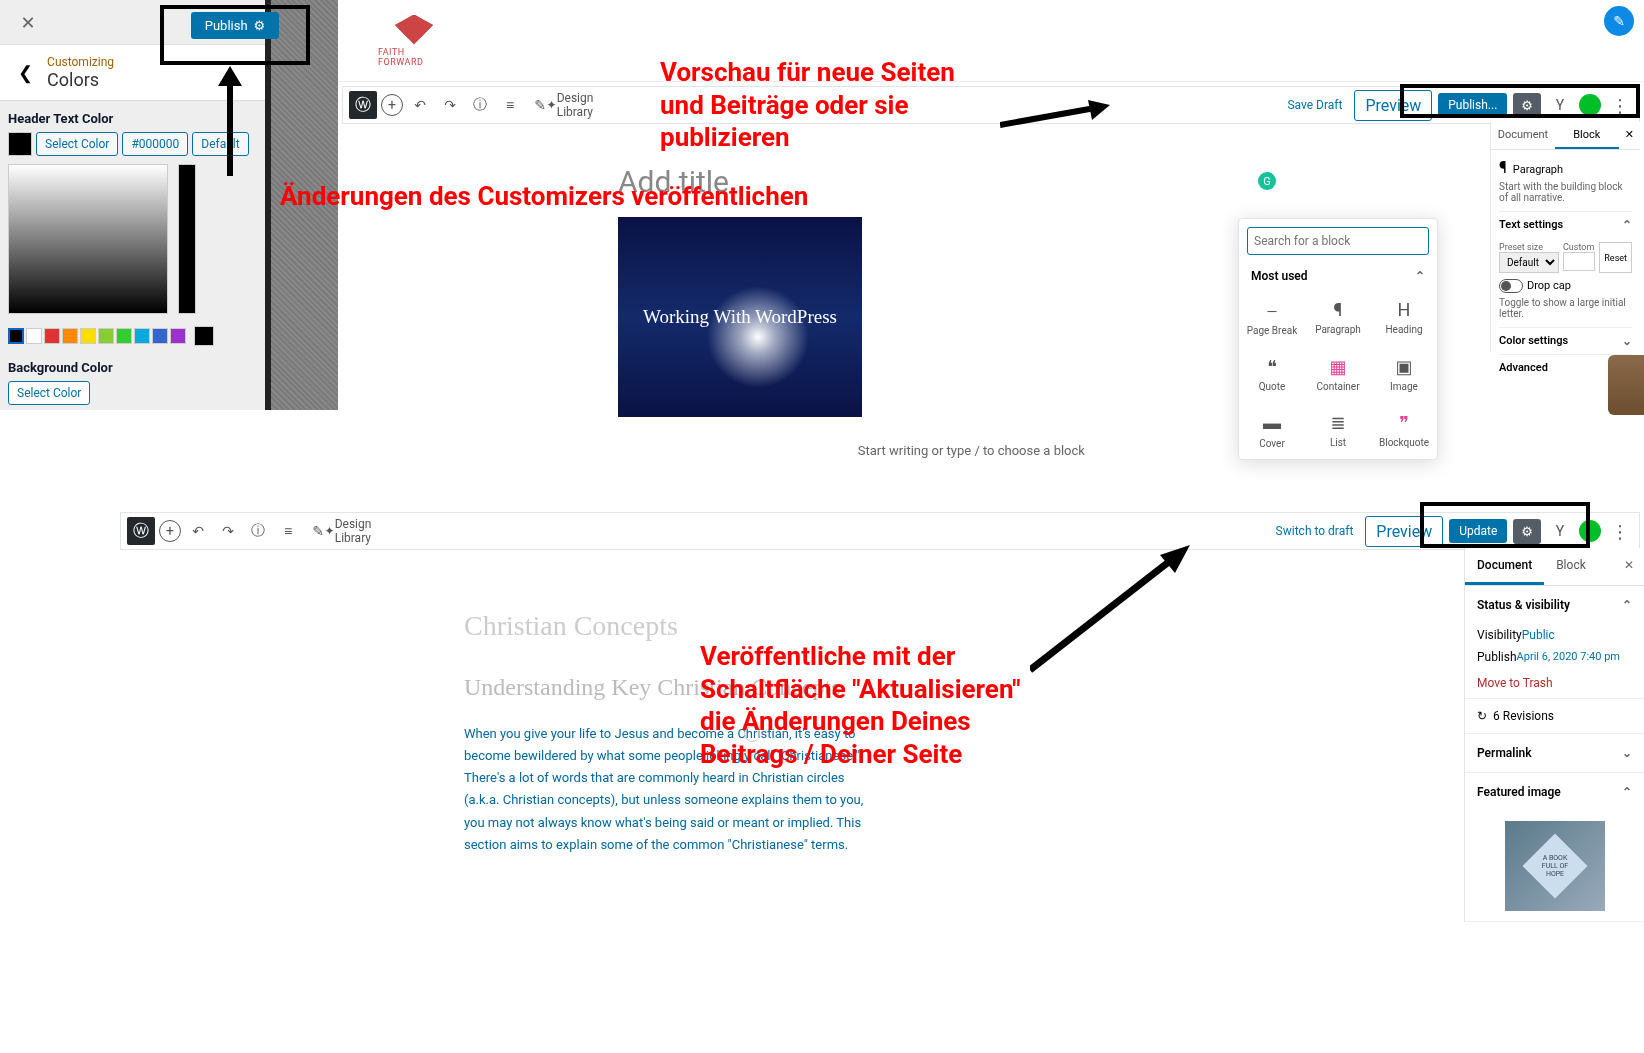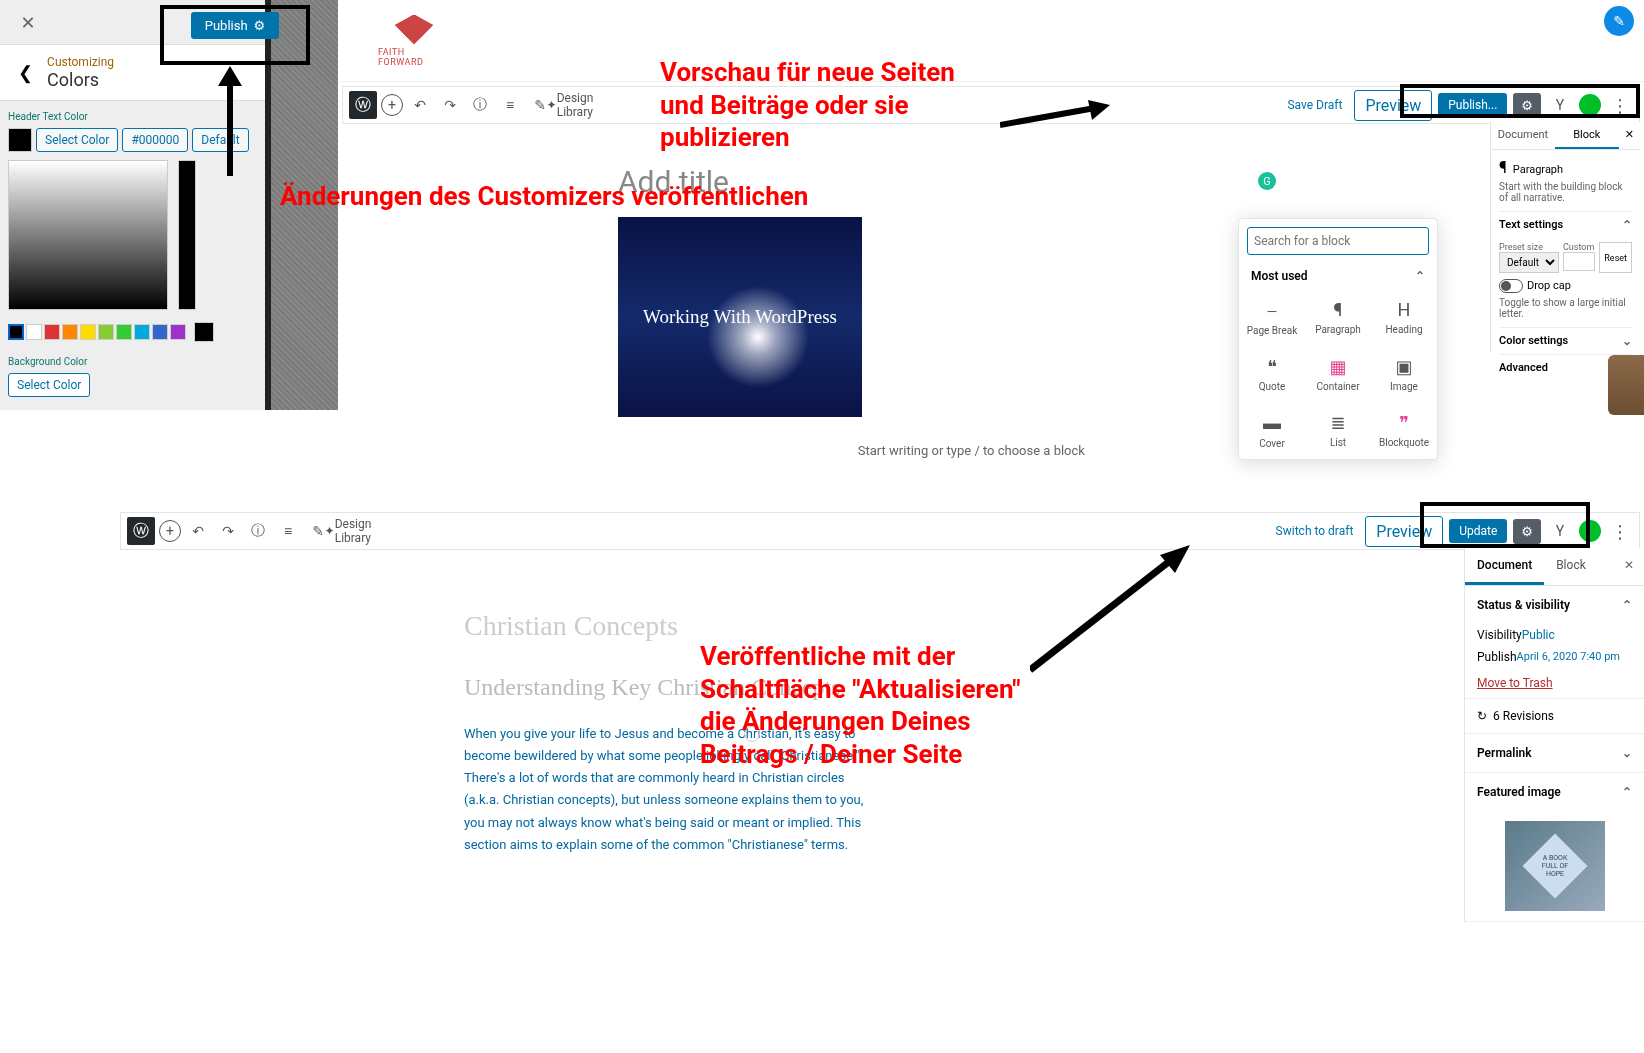--- a/index.html
+++ b/index.html
@@ -9,21 +9,21 @@
   .customizer { position: absolute; top: 0; left: 0; width: 265px; height: 410px; background: #eee; }
   .cust-topbar { height: 44px; background: #eee; display: flex; align-items: center; padding: 0 8px; }
   .cust-close { width: 40px; height: 40px; border: none; background: transparent; font-size: 18px; color: #666; cursor: pointer; }
   .cust-publish-wrap { position: absolute; left: 160px; top: 5px; width: 150px; height: 60px; border: 4px solid #000; display: flex; align-items: flex-start; justify-content: center; padding-top: 3px; z-index: 5;}
   .cust-publish { background: #0073aa; color: #fff; border: none; padding: 6px 14px; border-radius: 3px; font-size: 13px; cursor: pointer; display: flex; align-items: center; gap: 6px;}
   .cust-heading { background: #fff; padding: 10px 14px; border-top: 1px solid #ddd; border-bottom: 1px solid #ddd; display: flex; align-items: center; gap: 10px;}
   .cust-back { border: none; background: transparent; font-size: 18px; cursor: pointer; padding: 4px;}
   .cust-subtitle { font-size: 12px; color: #a16207; }
   .cust-title { font-size: 18px; color: #333; }
   .cust-body { padding: 10px 8px; }
-  .cust-label { font-size: 10px; color: #0f766e; margin-bottom: 6px; display: block;}
+  .cust-label { font-size: 13px; color: #0f172a; margin-bottom: 6px; display: block; font-weight: bold;}
   .color-row { display: flex; gap: 4px; margin-bottom: 8px;}
   .color-swatch-btn { width: 24px; height: 24px; background: #000; border: 1px solid #ccc;}
   .btn-sm { border: 1px solid #0073aa; background: #f7f7f7; color: #0073aa; padding: 4px 8px; font-size: 12px; border-radius: 3px; cursor: pointer;}
   .gradient-box { width: 160px; height: 150px; background: linear-gradient(to bottom, #fff, #000); border: 1px solid #ccc; display: inline-block; vertical-align: top;}
   .hue-bar { width: 18px; height: 150px; background: #000; display: inline-block; margin-left: 6px; border: 1px solid #ccc;}
   .swatches { display: flex; gap: 2px; margin-top: 8px; flex-wrap: wrap; align-items: center;}
   .sw { width: 16px; height: 16px; border: 1px solid #ccc; cursor: pointer;}
   .sw-big { width: 20px; height: 20px; margin-left: 6px;}
   
   
@@ -107,21 +107,21 @@
   
   .sidebar2 { position: absolute; top: 40px; right: 0; width: 180px; background: #fff; border-left: 1px solid #e2e4e7; font-size: 12px;}
   .sb2-tabs { display: flex; border-bottom: 1px solid #e2e4e7;}
   .sb2-tab { padding: 10px 12px; font-size: 12px; color: #555; cursor: pointer;}
   .sb2-tab.active { border-bottom: 3px solid #0073aa; color: #000; font-weight: 500;}
   .sb2-close { margin-left: auto; padding: 10px; cursor: pointer; color: #666;}
   .sb2-panel { border-bottom: 1px solid #eee;}
   .sb2-head { padding: 12px; font-weight: 600; display: flex; justify-content: space-between; cursor: pointer;}
   .sb2-row { padding: 4px 12px; display: flex; font-size: 12px;}
   .sb2-link { color: #0073aa; cursor: pointer;}
-  .sb2-trash { color: #b32d2e; padding: 8px 12px; cursor: pointer; text-decoration: underline;}
+  .sb2-trash { color: #b32d2e; padding: 8px 12px; cursor: pointer; }
   .sb2-rev { padding: 10px 12px; display: flex; align-items: center; gap: 6px; border-bottom: 1px solid #eee;}
   .feat-img { margin: 10px auto; width: 100px; height: 90px; background: linear-gradient(135deg,#5a7a8a,#9ab); display: flex; align-items: center; justify-content: center; position: relative;}
   .feat-book { width: 46px; height: 46px; background: #cde; transform: rotate(45deg); font-size: 7px; display: flex; align-items: center; justify-content: center; text-align: center; color: #345; padding: 4px;}
   .feat-book span { transform: rotate(-45deg); display: block;}
   
   .chevron { font-size: 12px; color: #666;}
 </style>
 </head>
 <body>
 

